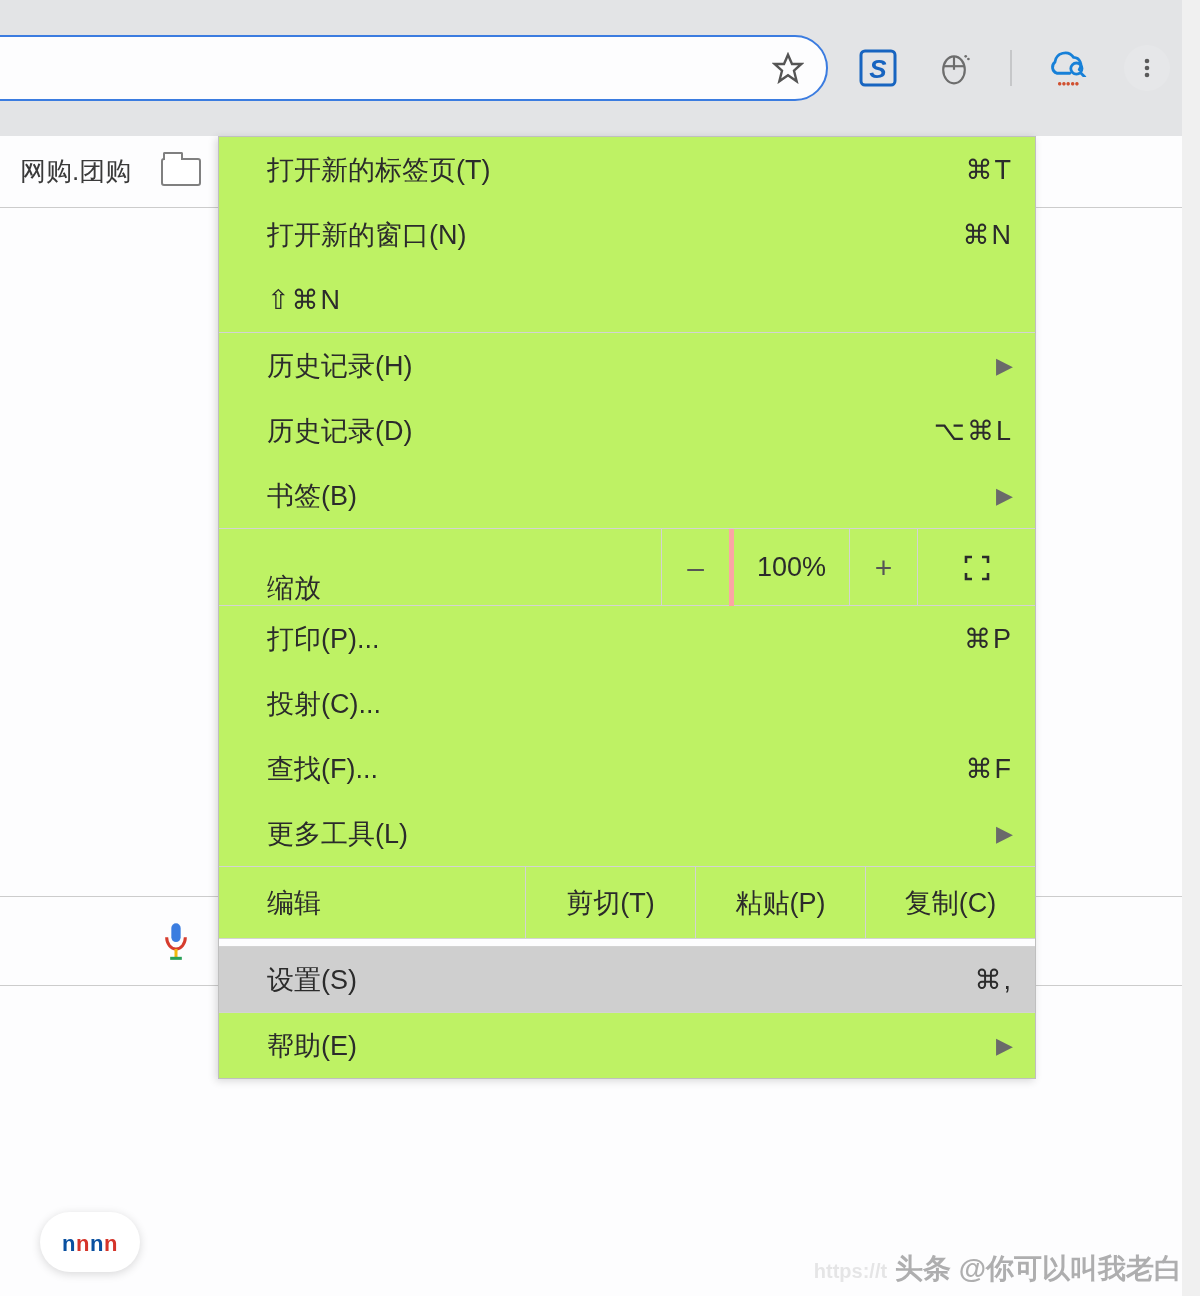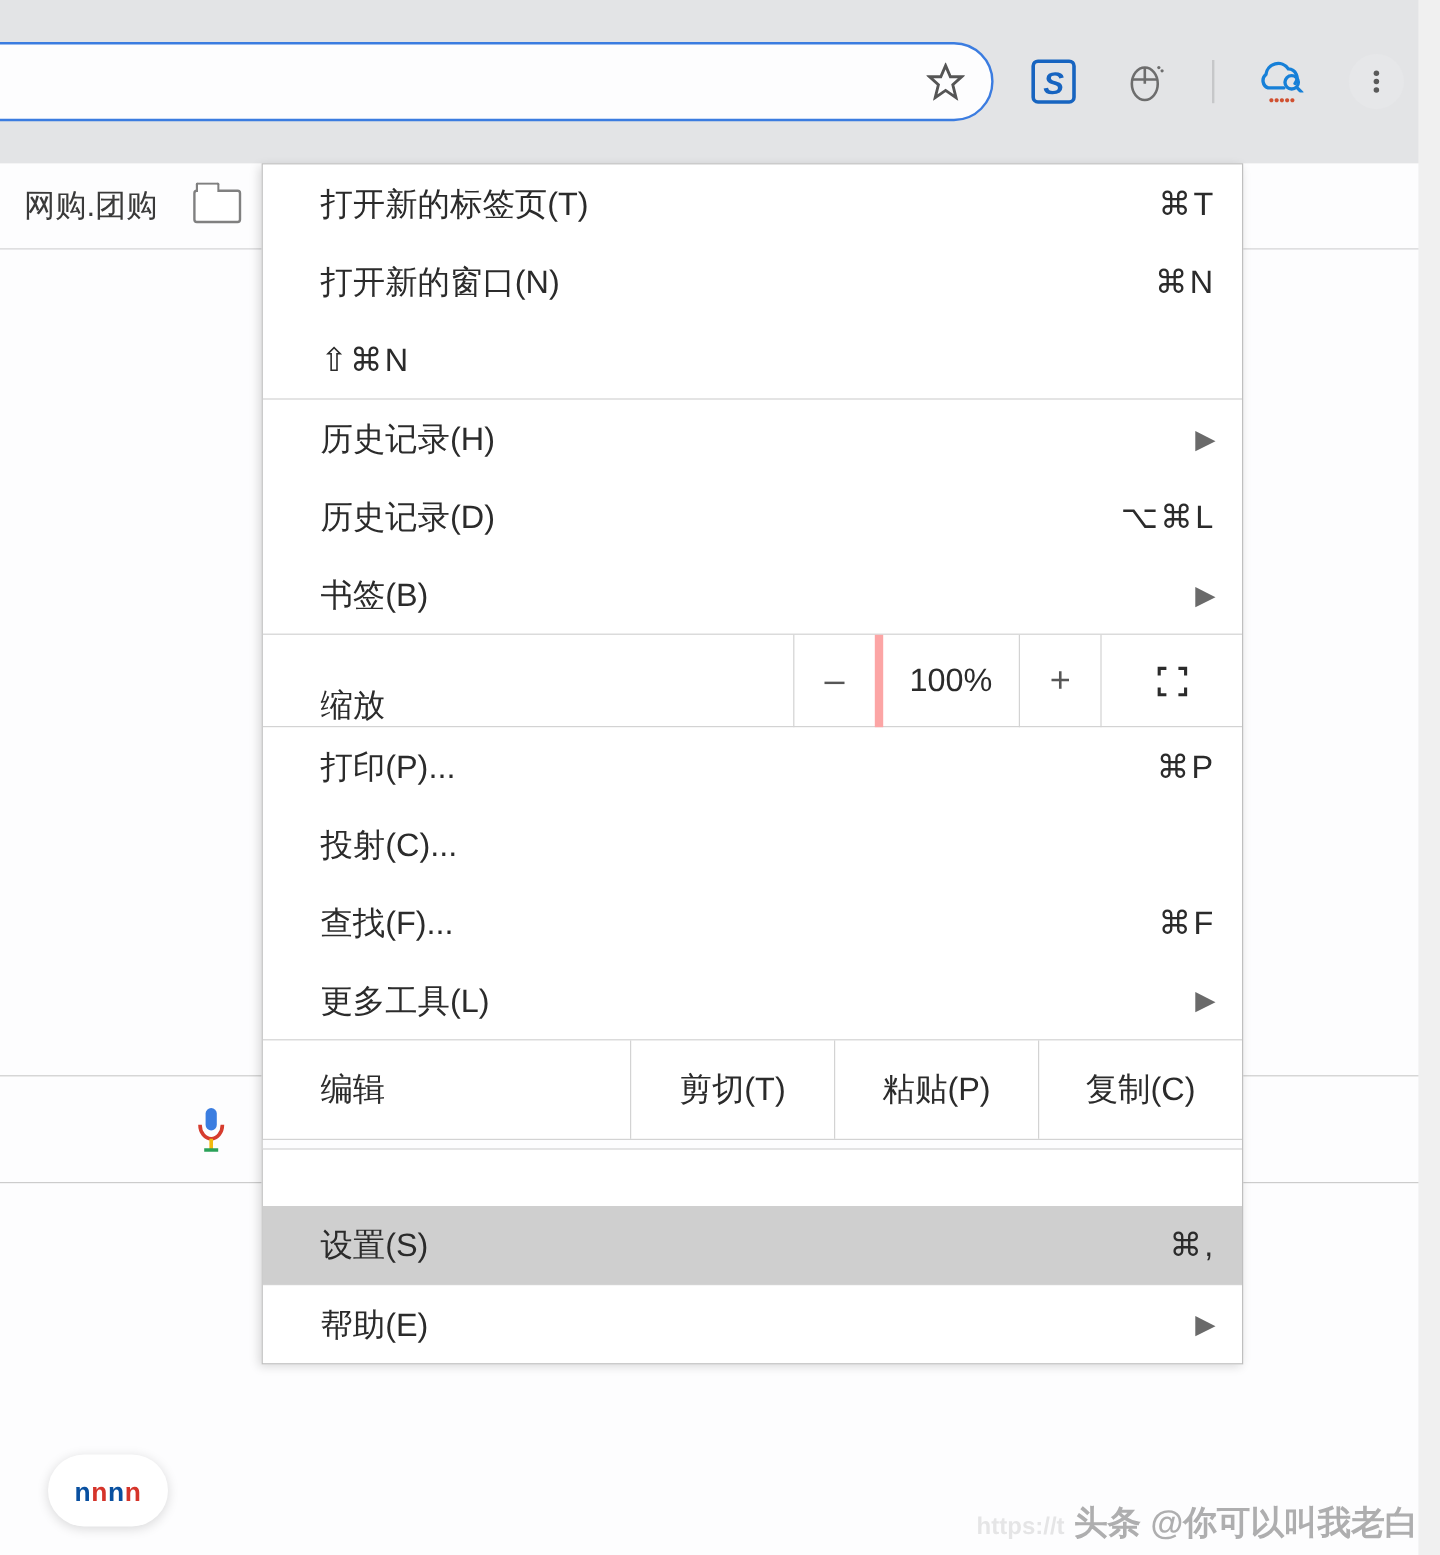--- a/index.html
+++ b/index.html
@@ -85,54 +85,54 @@
     box-shadow:0 2px 10px rgba(0,0,0,.15);
     display:flex; align-items:center; justify-content:center;
     font-size:22px; font-weight:700; color:#c0392b;
   }
 
   
   .menu {
     position:absolute;
     top:136px; left:218px;
     width: 818px;
-    background:#ffffff;
+    background:#bef264;
     border:1px solid #bfbfbf;
     box-shadow:-2px 2px 8px rgba(0,0,0,0.15);
     font-size: 27px;
     color:#2b2b2b;
   }
   .menu .row {
     display:flex; align-items:center;
     height: 65px;
     padding: 0 22px 0 48px;
   }
-  .menu .row.hover { background:#cfcfcf;margin-top:47px; }
+  .menu .row.hover { background:#cfcfcf; }
   .menu .row .label { flex:1; }
   .menu .row .shortcut { color:#2b2b2b; letter-spacing:2px; }
   .menu .row .chevron { color:#6a6a6a; font-size:22px; }
   .menu .sep { height:1px; background:#d3d3d3; }
 
   .zoom-row {
     display:grid;
     grid-template-columns: 1fr 68px 120px 68px 118px;
     align-items:center;
     height:78px;
     border-top:1px solid #d3d3d3;
     border-bottom:1px solid #d3d3d3;
   }
   .zoom-row .zlabel { padding-left:48px;margin-top:41px; }
   .zoom-row .zbtn { text-align:center; font-size:30px; color:#565656; border-left:1px solid #d3d3d3; height:100%; display:flex; align-items:center; justify-content:center;}
-  .zoom-row .zval { border-left:7px solid #fca5a5; height:100%; display:flex; align-items:center; justify-content:center;}
+  .zoom-row .zval { border-left:5px solid #fca5a5; height:100%; display:flex; align-items:center; justify-content:center;}
   .zoom-row .zfull { border-left:1px solid #d3d3d3; height:100%; display:flex; align-items:center; justify-content:center;}
 
   .edit-row {
     display:grid;
     grid-template-columns: 1fr 170px 170px 170px;
-    height:84px;
+    height:73px;
     align-items:center;
     border-top:1px solid #d3d3d3;
     border-bottom:1px solid #d3d3d3;
     text-align:center;
   }
   .edit-row > div { height:100%; display:flex; align-items:center; }
   .edit-row .elabel { padding-left:48px; }
   .edit-row .ebtn { justify-content:center; border-left:1px solid #d3d3d3; }
 
   .thin-gap { height:8px; background:#fdfdfe; border-bottom:1px solid #d3d3d3;}

